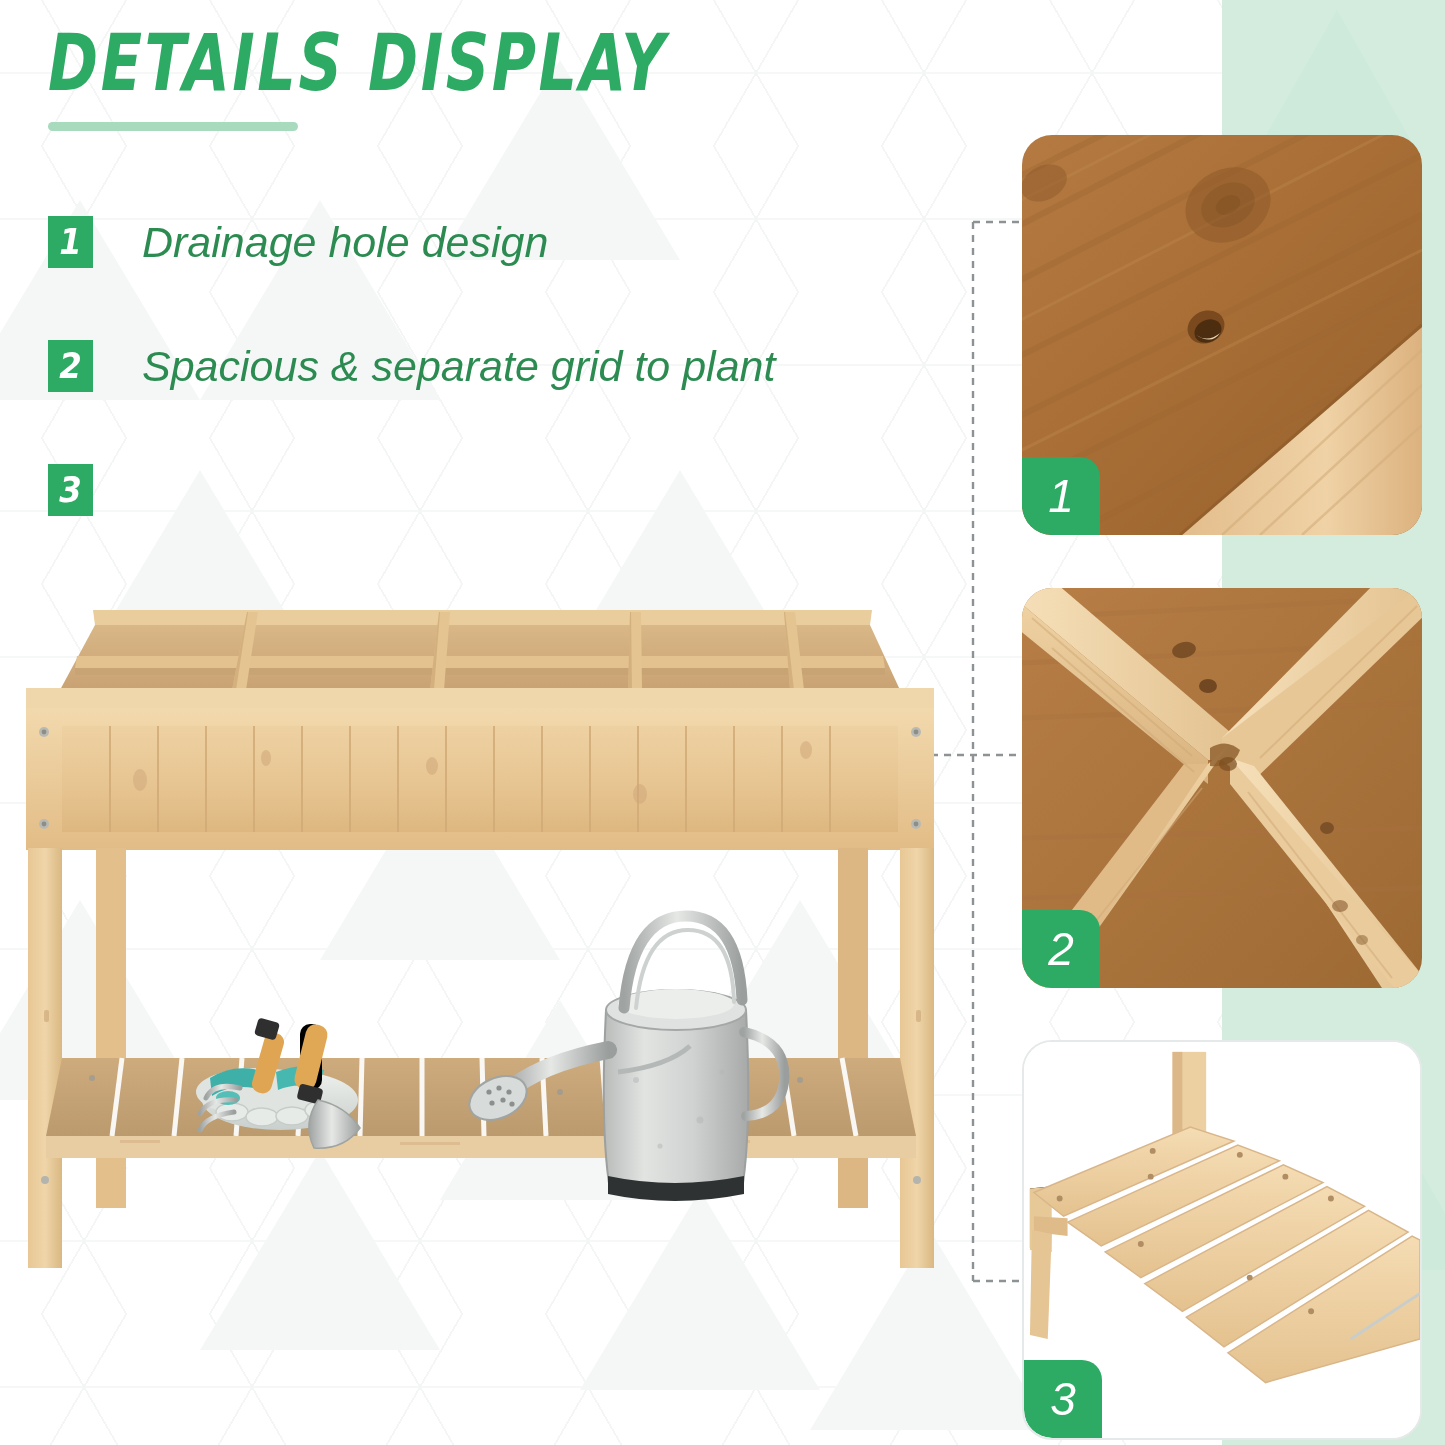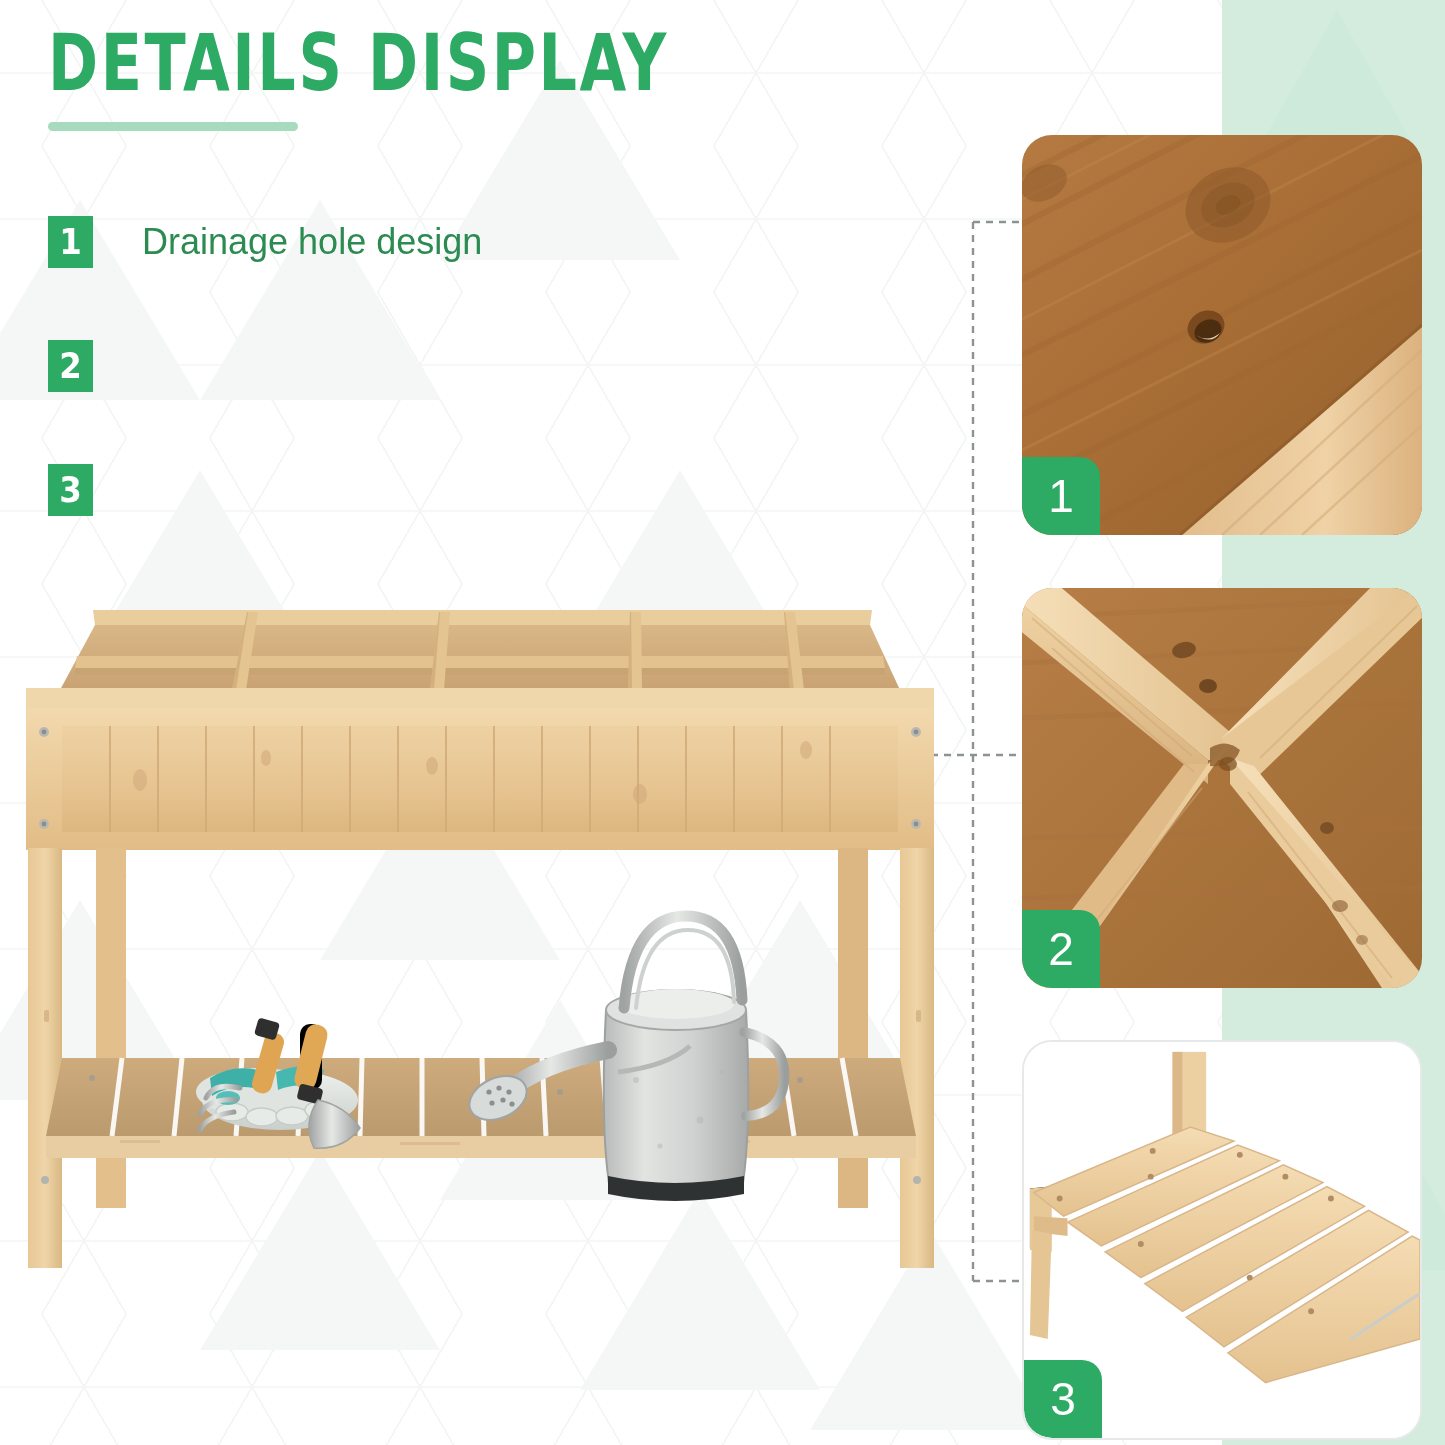--- a/index.html
+++ b/index.html
@@ -10,20 +10,21 @@
     overflow:hidden;
     position:relative;
   }
 
   
   #page {
     position:absolute; inset:0;
     width:1445px; height:1445px;
     background:#ffffff;
     overflow:hidden;
+    font-style:italic;
   }
 
   
   #bg-pattern{
     position:absolute; inset:0;
     background-image:
       linear-gradient(60deg,  rgba(244,246,246,0) 49.6%, #f4f6f6 49.6%, #f4f6f6 50.4%, rgba(244,246,246,0) 50.4%),
       linear-gradient(-60deg, rgba(244,246,246,0) 49.6%, #f4f6f6 49.6%, #f4f6f6 50.4%, rgba(244,246,246,0) 50.4%),
       linear-gradient(0deg,   rgba(246,248,248,0) 49.6%, #f6f8f8 49.6%, #f6f8f8 50.4%, rgba(246,248,248,0) 50.4%);
     background-size:168px 146px, 168px 146px, 168px 146px;
@@ -72,21 +73,21 @@
     background:#2daa63;
     color:#ffffff;
     font-size:36px;
     font-weight:700;
     line-height:52px;
     text-align:center;
     font-family:"DejaVu Sans Condensed","Liberation Sans", sans-serif;
   }
   .feature-text{
     margin-left:49px;
-    font-size:36px;
+    font-size:43px;
     line-height:52px;
     color:#2c8b51;
     white-space:nowrap;
     font-family:"Liberation Sans", sans-serif;
   }
 
   
   #connectors{ position:absolute; left:0; top:0; width:1445px; height:1445px; pointer-events:none; }
 
   
@@ -159,20 +160,21 @@
 
   <div id="features">
 
     <div class="feature-row">
       <div class="feature-badge">1</div>
       <div class="feature-text">Drainage hole design</div>
     </div>
 
     <div class="feature-row">
       <div class="feature-badge">2</div>
+      <div class="feature-text">Spacious &amp; separate grid to plant</div>
     </div>
 
     <div class="feature-row">
       <div class="feature-badge">3</div>
     </div>
 
   </div>
 
   <svg id="connectors" viewBox="0 0 1445 1445">
     <g stroke="#8d9295" stroke-width="2.4" fill="none" stroke-dasharray="7 6">

